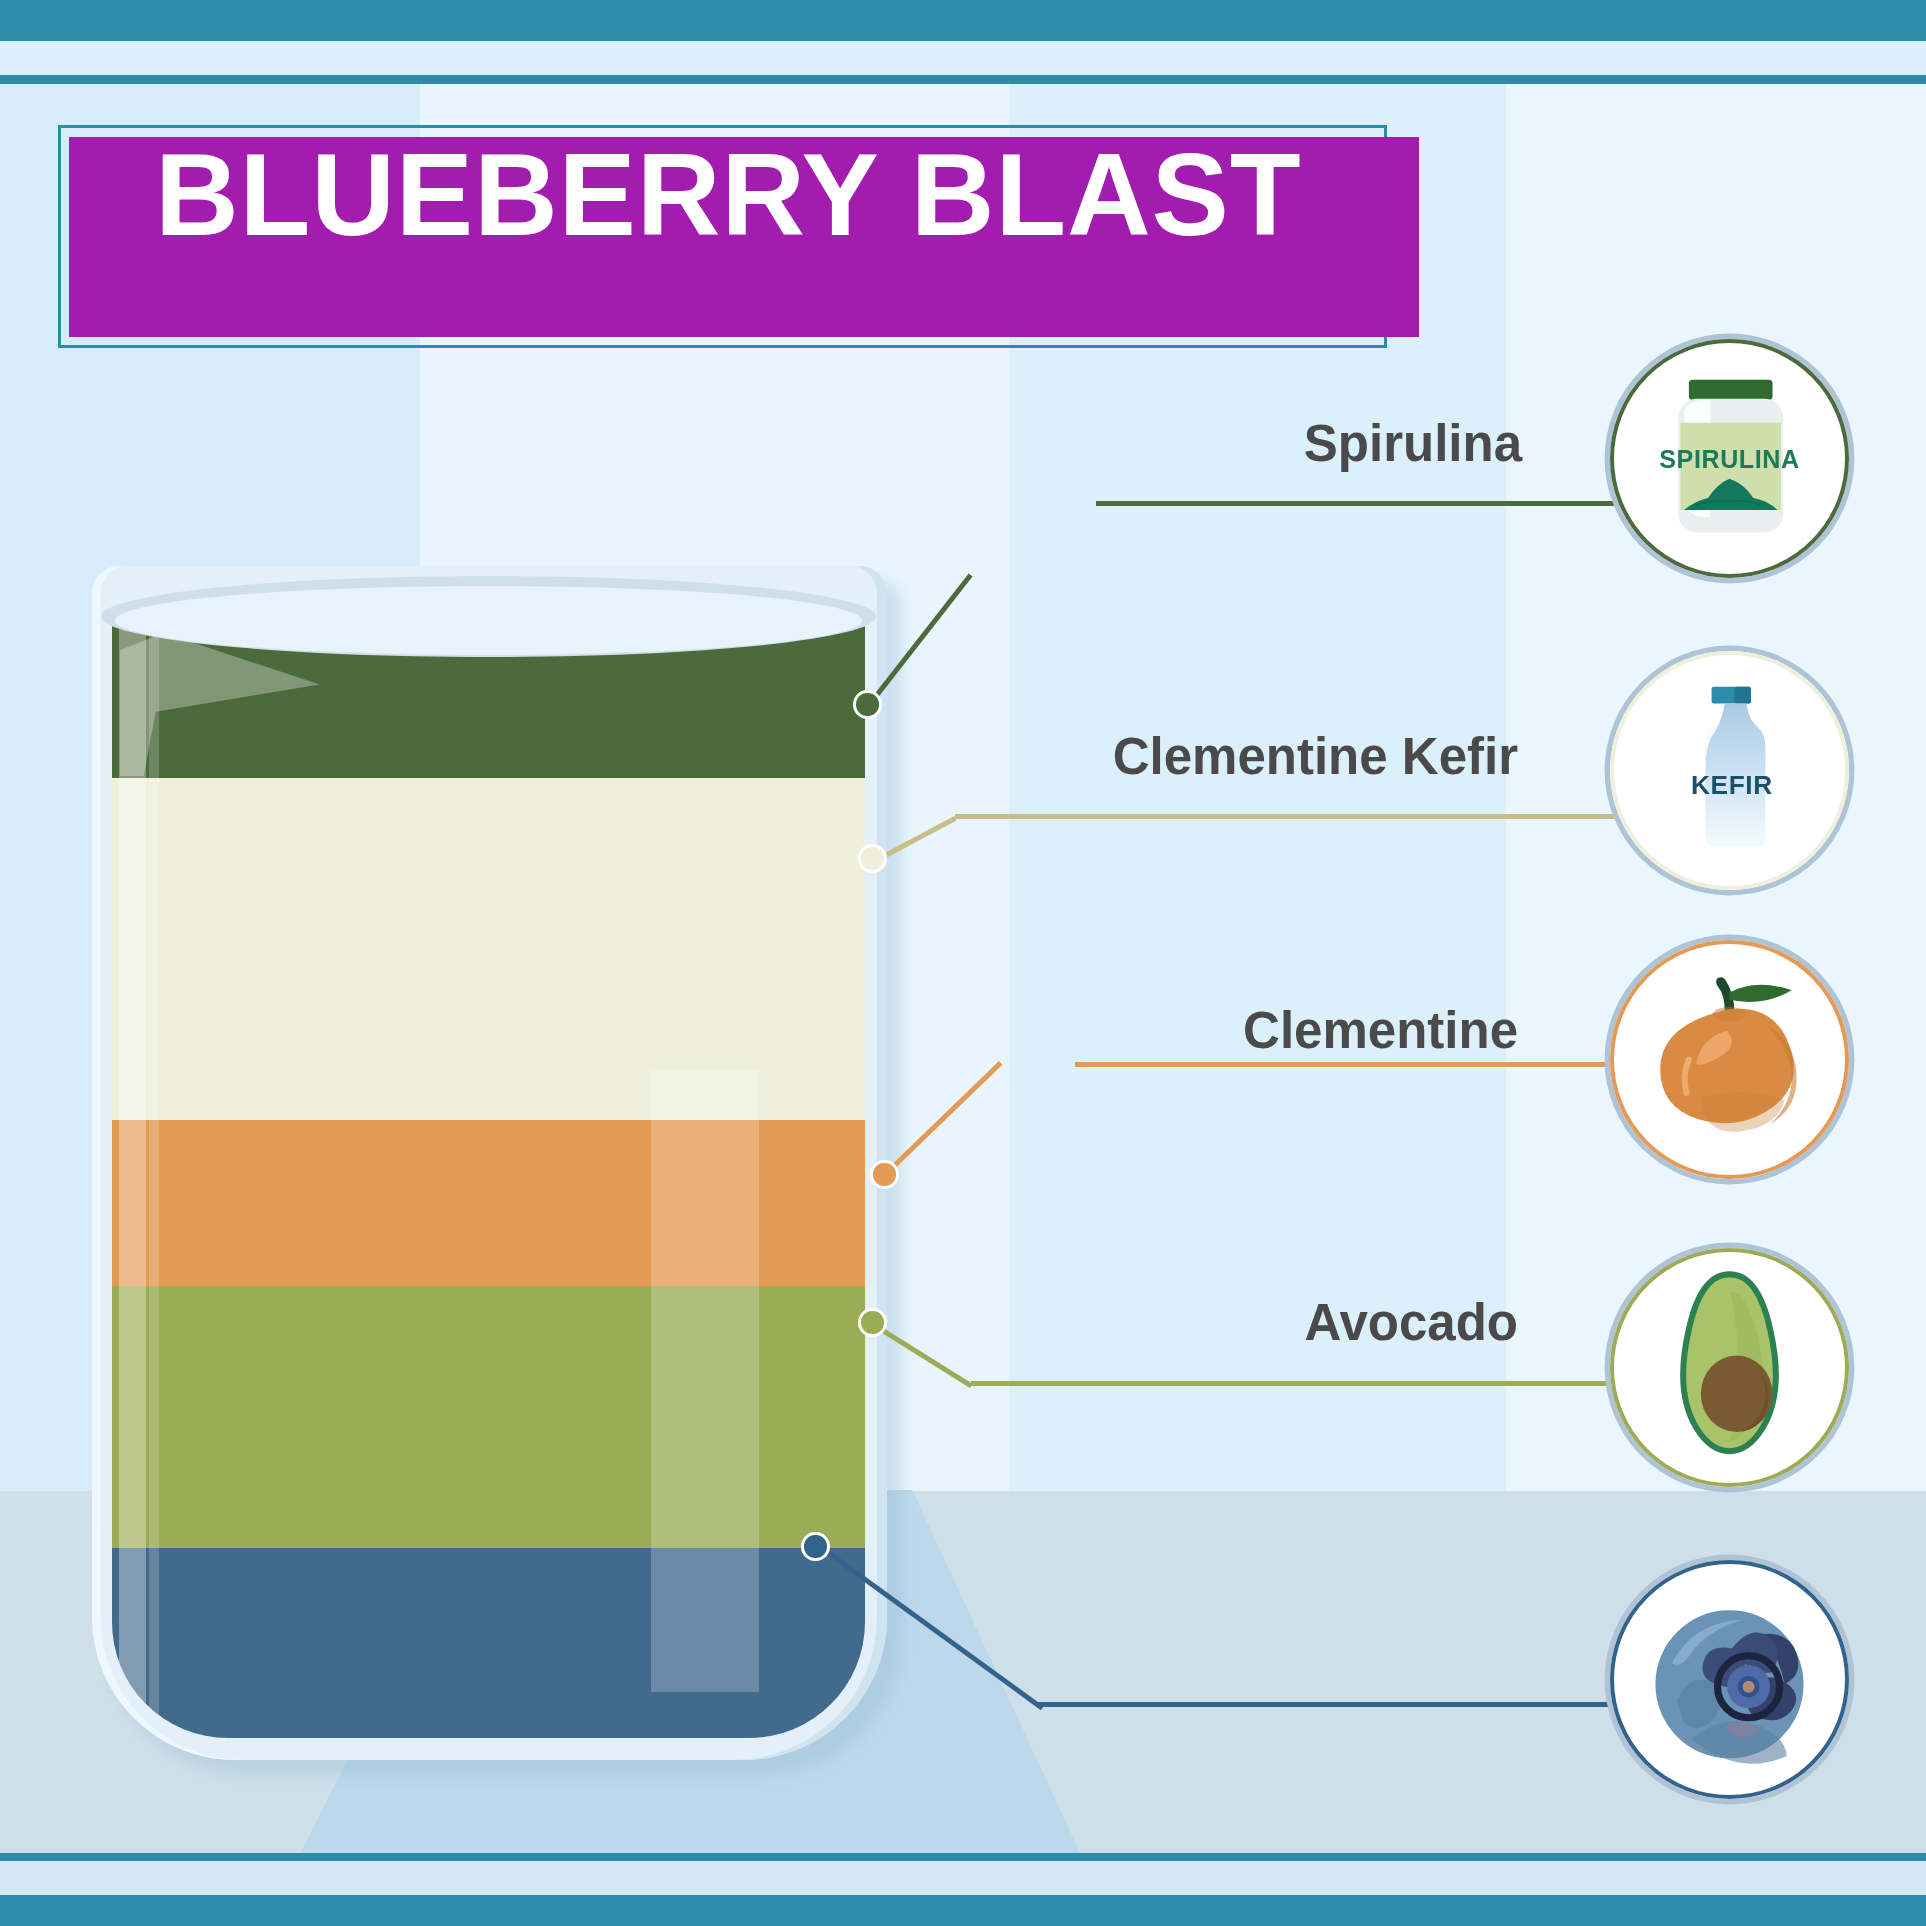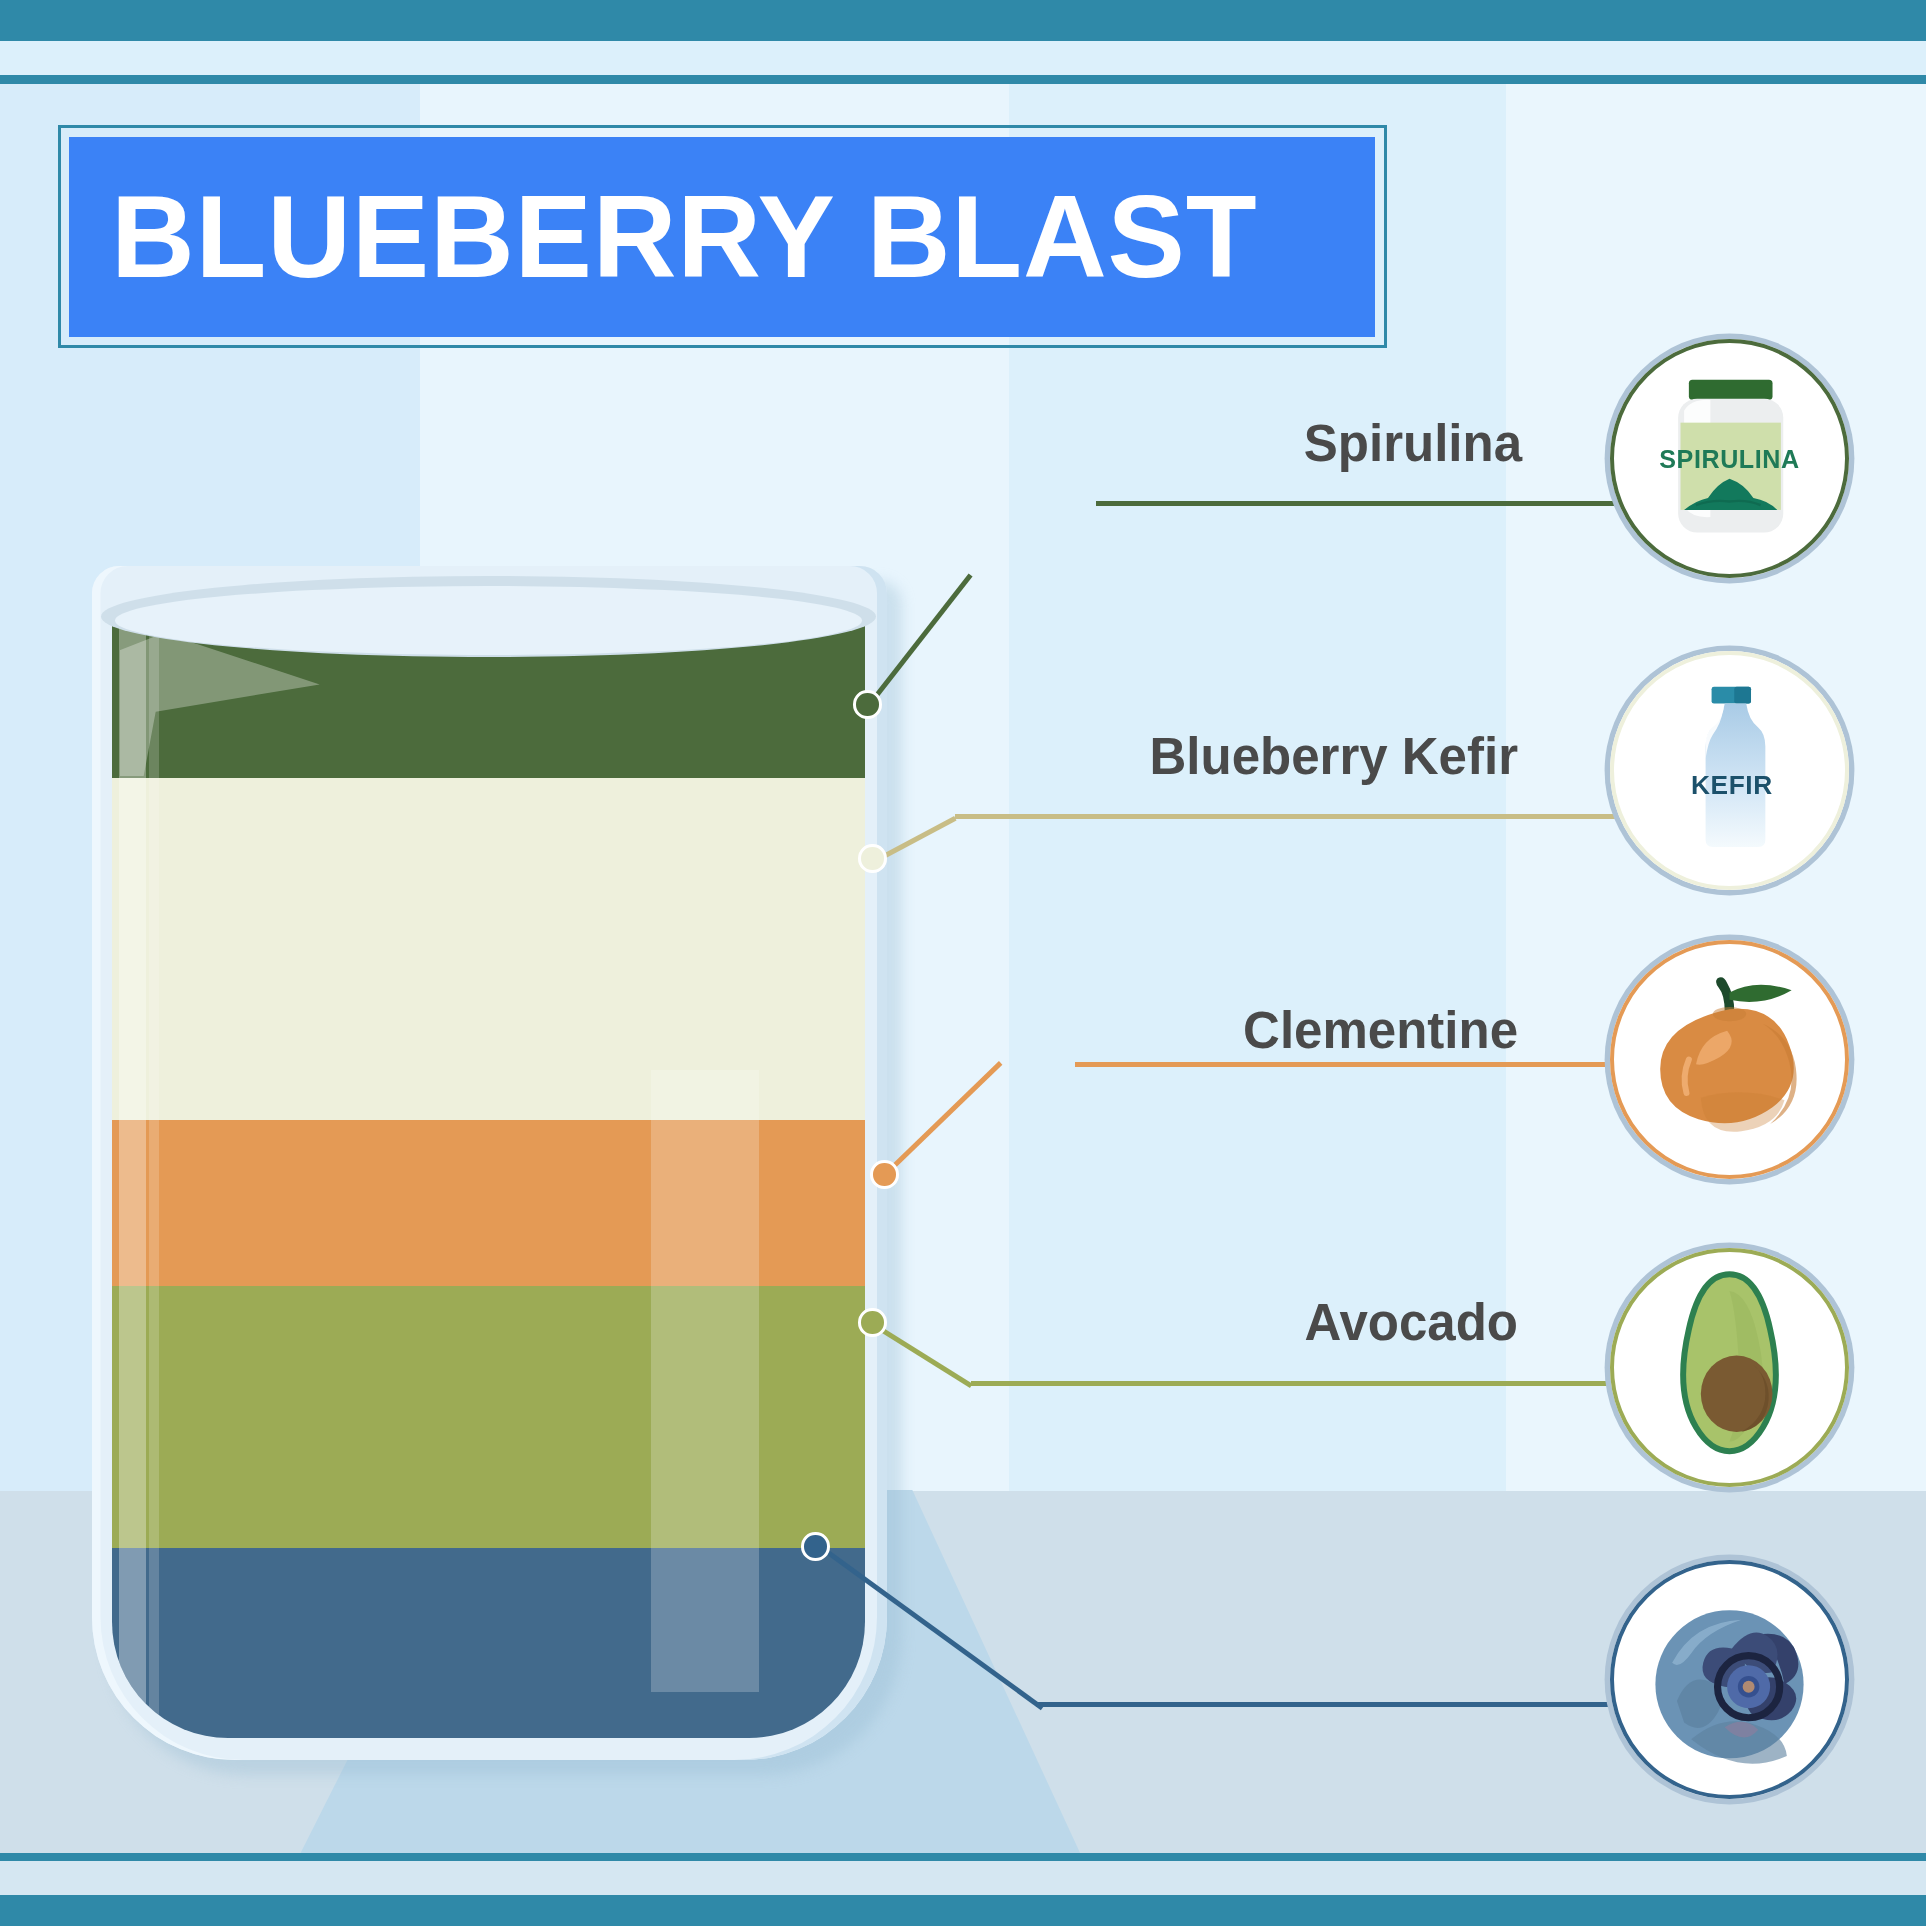--- a/index.html
+++ b/index.html
@@ -21,22 +21,22 @@
 
   
   #title-frame{
     position:absolute;
     box-sizing:border-box;
     border:3.1px solid #2f89a8;
     background:transparent;
   }
   #title-block{
     position:absolute;
-    background:#3b82f6;
-    display:flex;align-items:center;
+    background:#a21caf;
+    display:flex;align-items:flex-start;padding-left:44px;
   }
   #title-text{
     color:#ffffff;
     font-weight:bold;
     letter-spacing:0.8px;
     white-space:nowrap;
     font-size:116px;
     line-height:1;
     padding-left:42px;
     font-family:"Liberation Sans", sans-serif;
@@ -184,21 +184,21 @@
 
   <div class="conn-d" style="left:873px;top:1322px;width:116px;background:#9cab55;transform:rotate(32deg);"></div>
   <div class="conn-h" style="left:971px;top:1381px;width:693px;background:#9cab55;"></div>
   <div class="dot" style="left:858px;top:1308px;background:#9cab55;"></div>
 
   <div class="conn-d" style="left:824px;top:1547px;width:270px;background:#33638c;transform:rotate(36deg);"></div>
   <div class="conn-h" style="left:1036px;top:1702px;width:632px;background:#33638c;"></div>
   <div class="dot" style="left:801px;top:1532px;background:#33638c;"></div>
 
   <div class="ing-label" style="left:1071px;top:418px;width:451px;">Spirulina</div>
-  <div class="ing-label" style="left:1036px;top:731px;width:482px;">Blueberry Kefir</div>
+  <div class="ing-label" style="left:1036px;top:731px;width:482px;">Clementine Kefir</div>
   <div class="ing-label" style="left:1036px;top:1005px;width:482px;">Clementine</div>
   <div class="ing-label" style="left:1036px;top:1297px;width:482px;">Avocado</div>
 
   <div class="icon-circle" style="left:1610px;top:339px;">
     <div class="icon-ring" style="border:4.2px solid #4c6b3c;"></div>
     <div class="icon-art">
       <svg viewBox="0 0 200 200">
         <rect x="66" y="34" width="70" height="17" rx="3" fill="#2f6b30"></rect>
         <rect x="57" y="50" width="88" height="112" rx="16" fill="#eceeef"></rect>
         <path d="M62 60 q6 -10 22 -9 l0 98 q-16 1 -22 -9z" fill="#ffffff" opacity=".85"></path>

